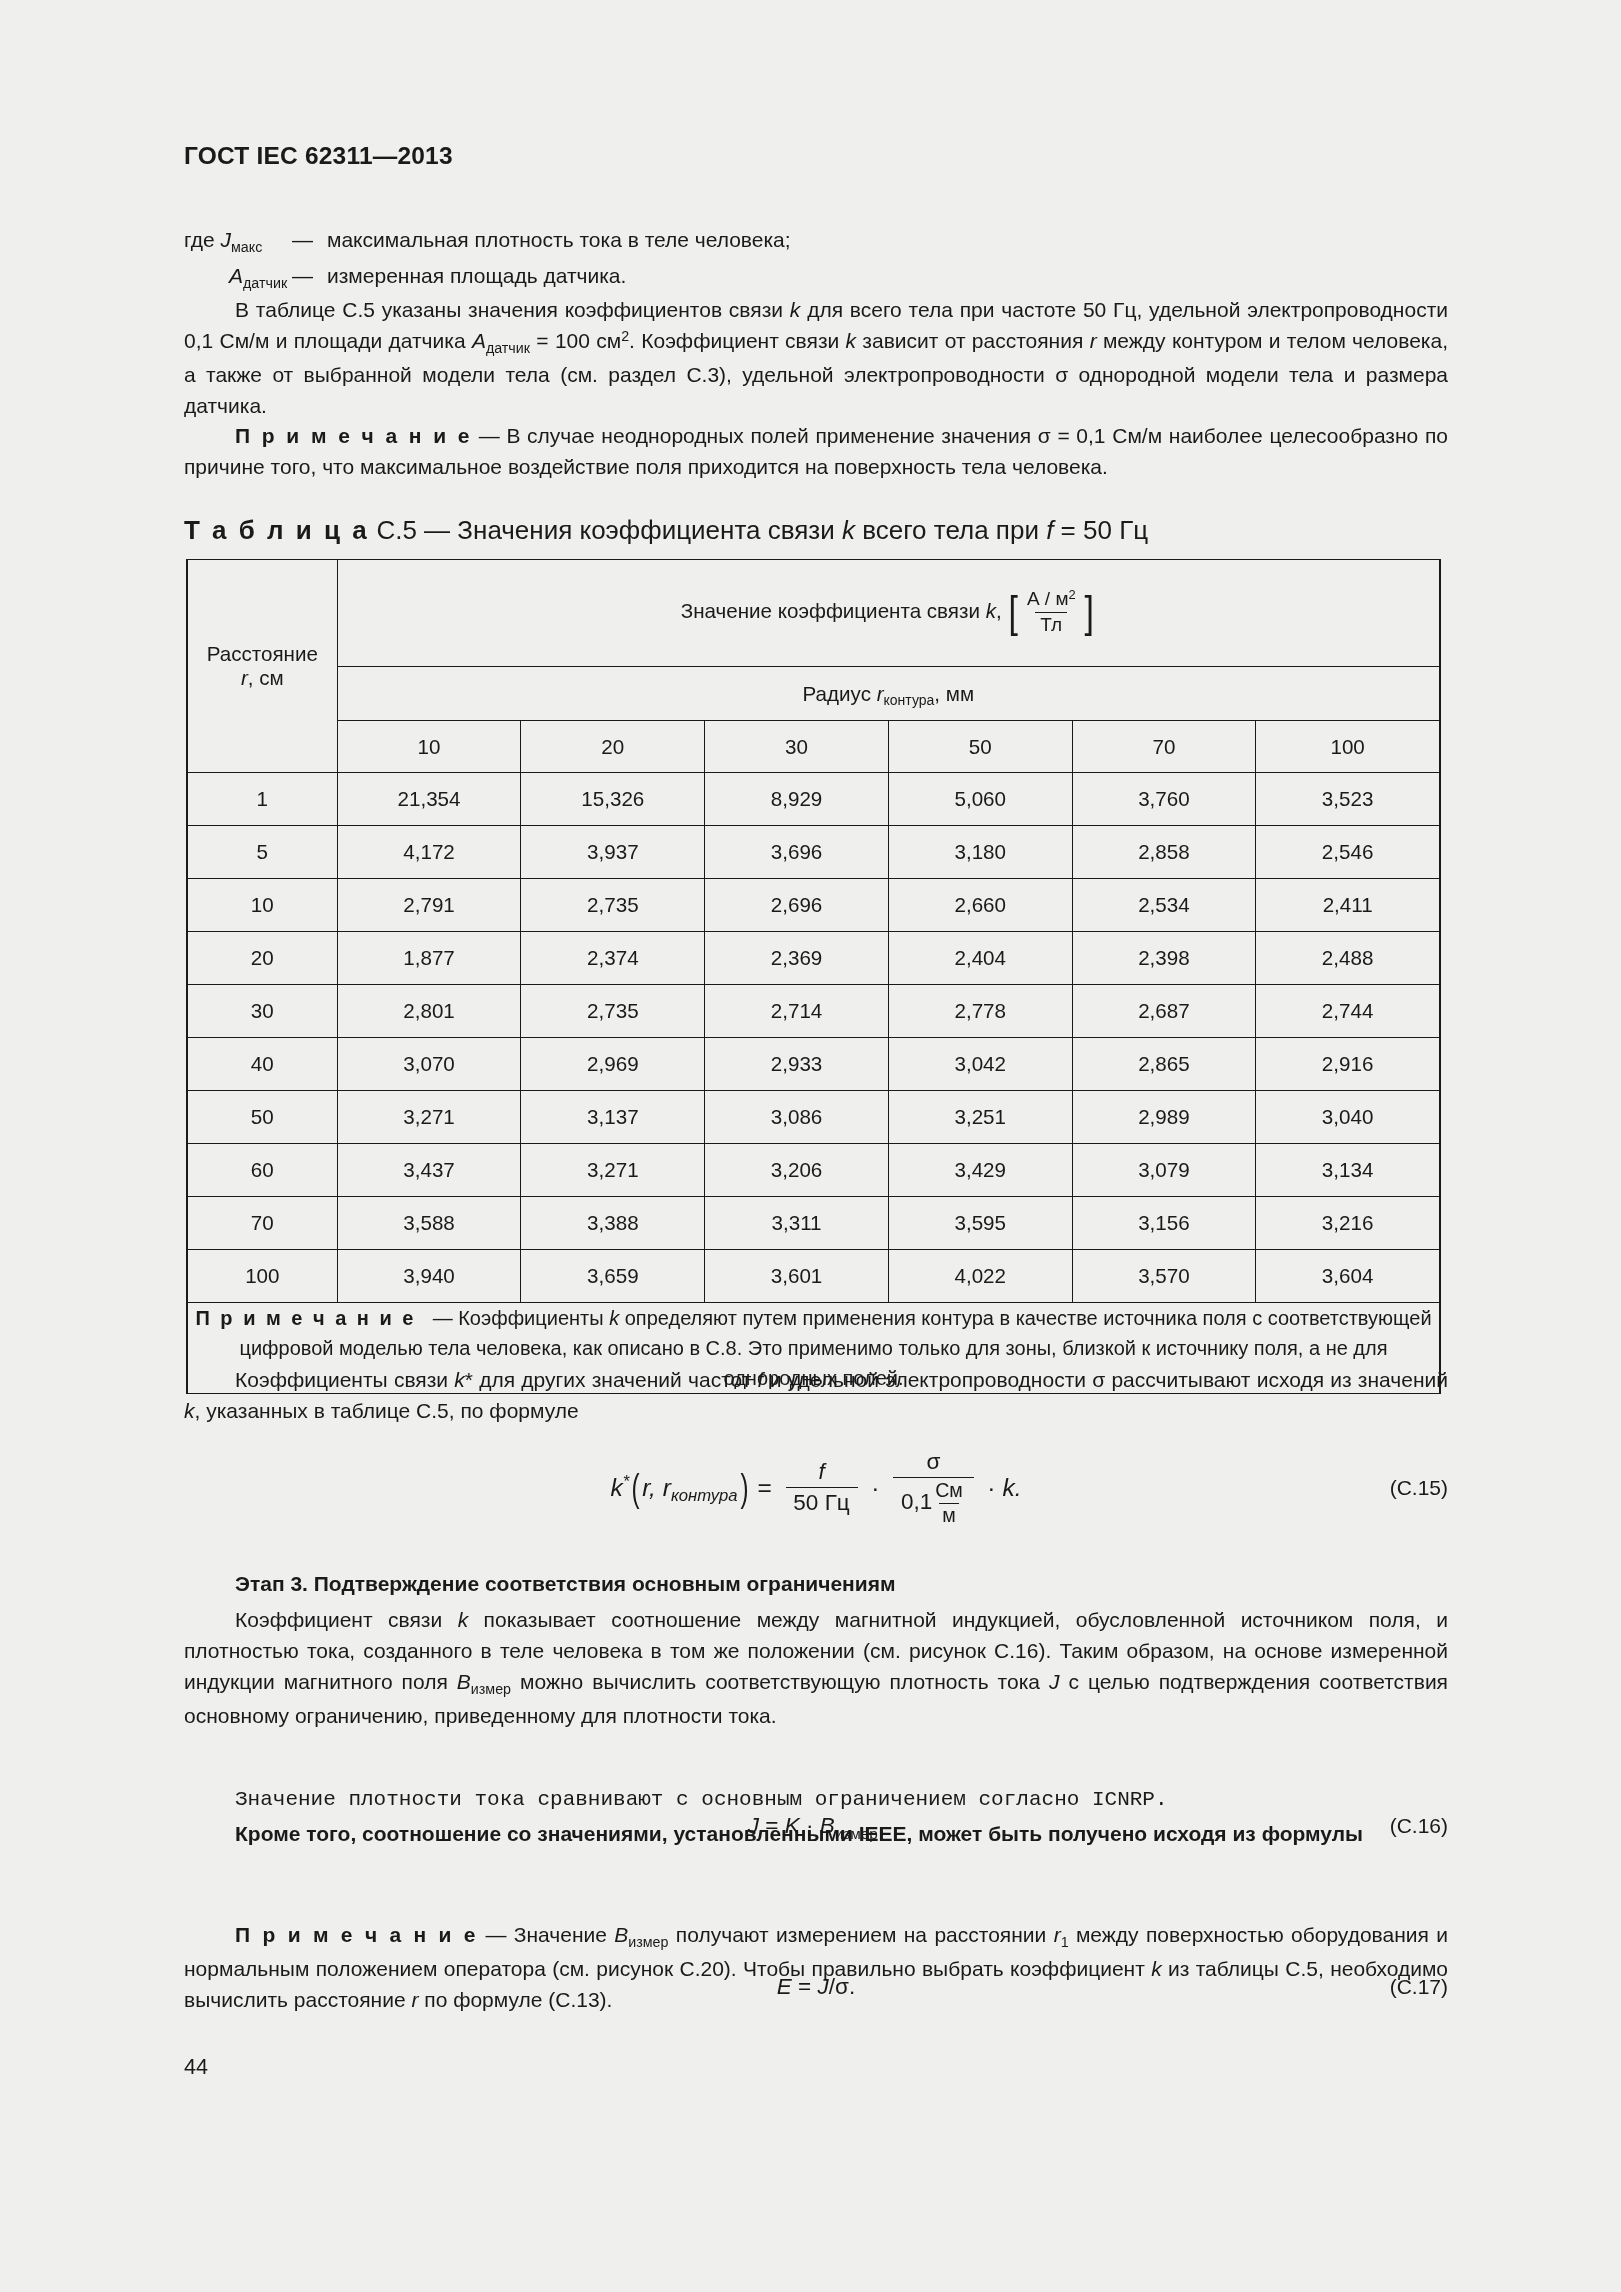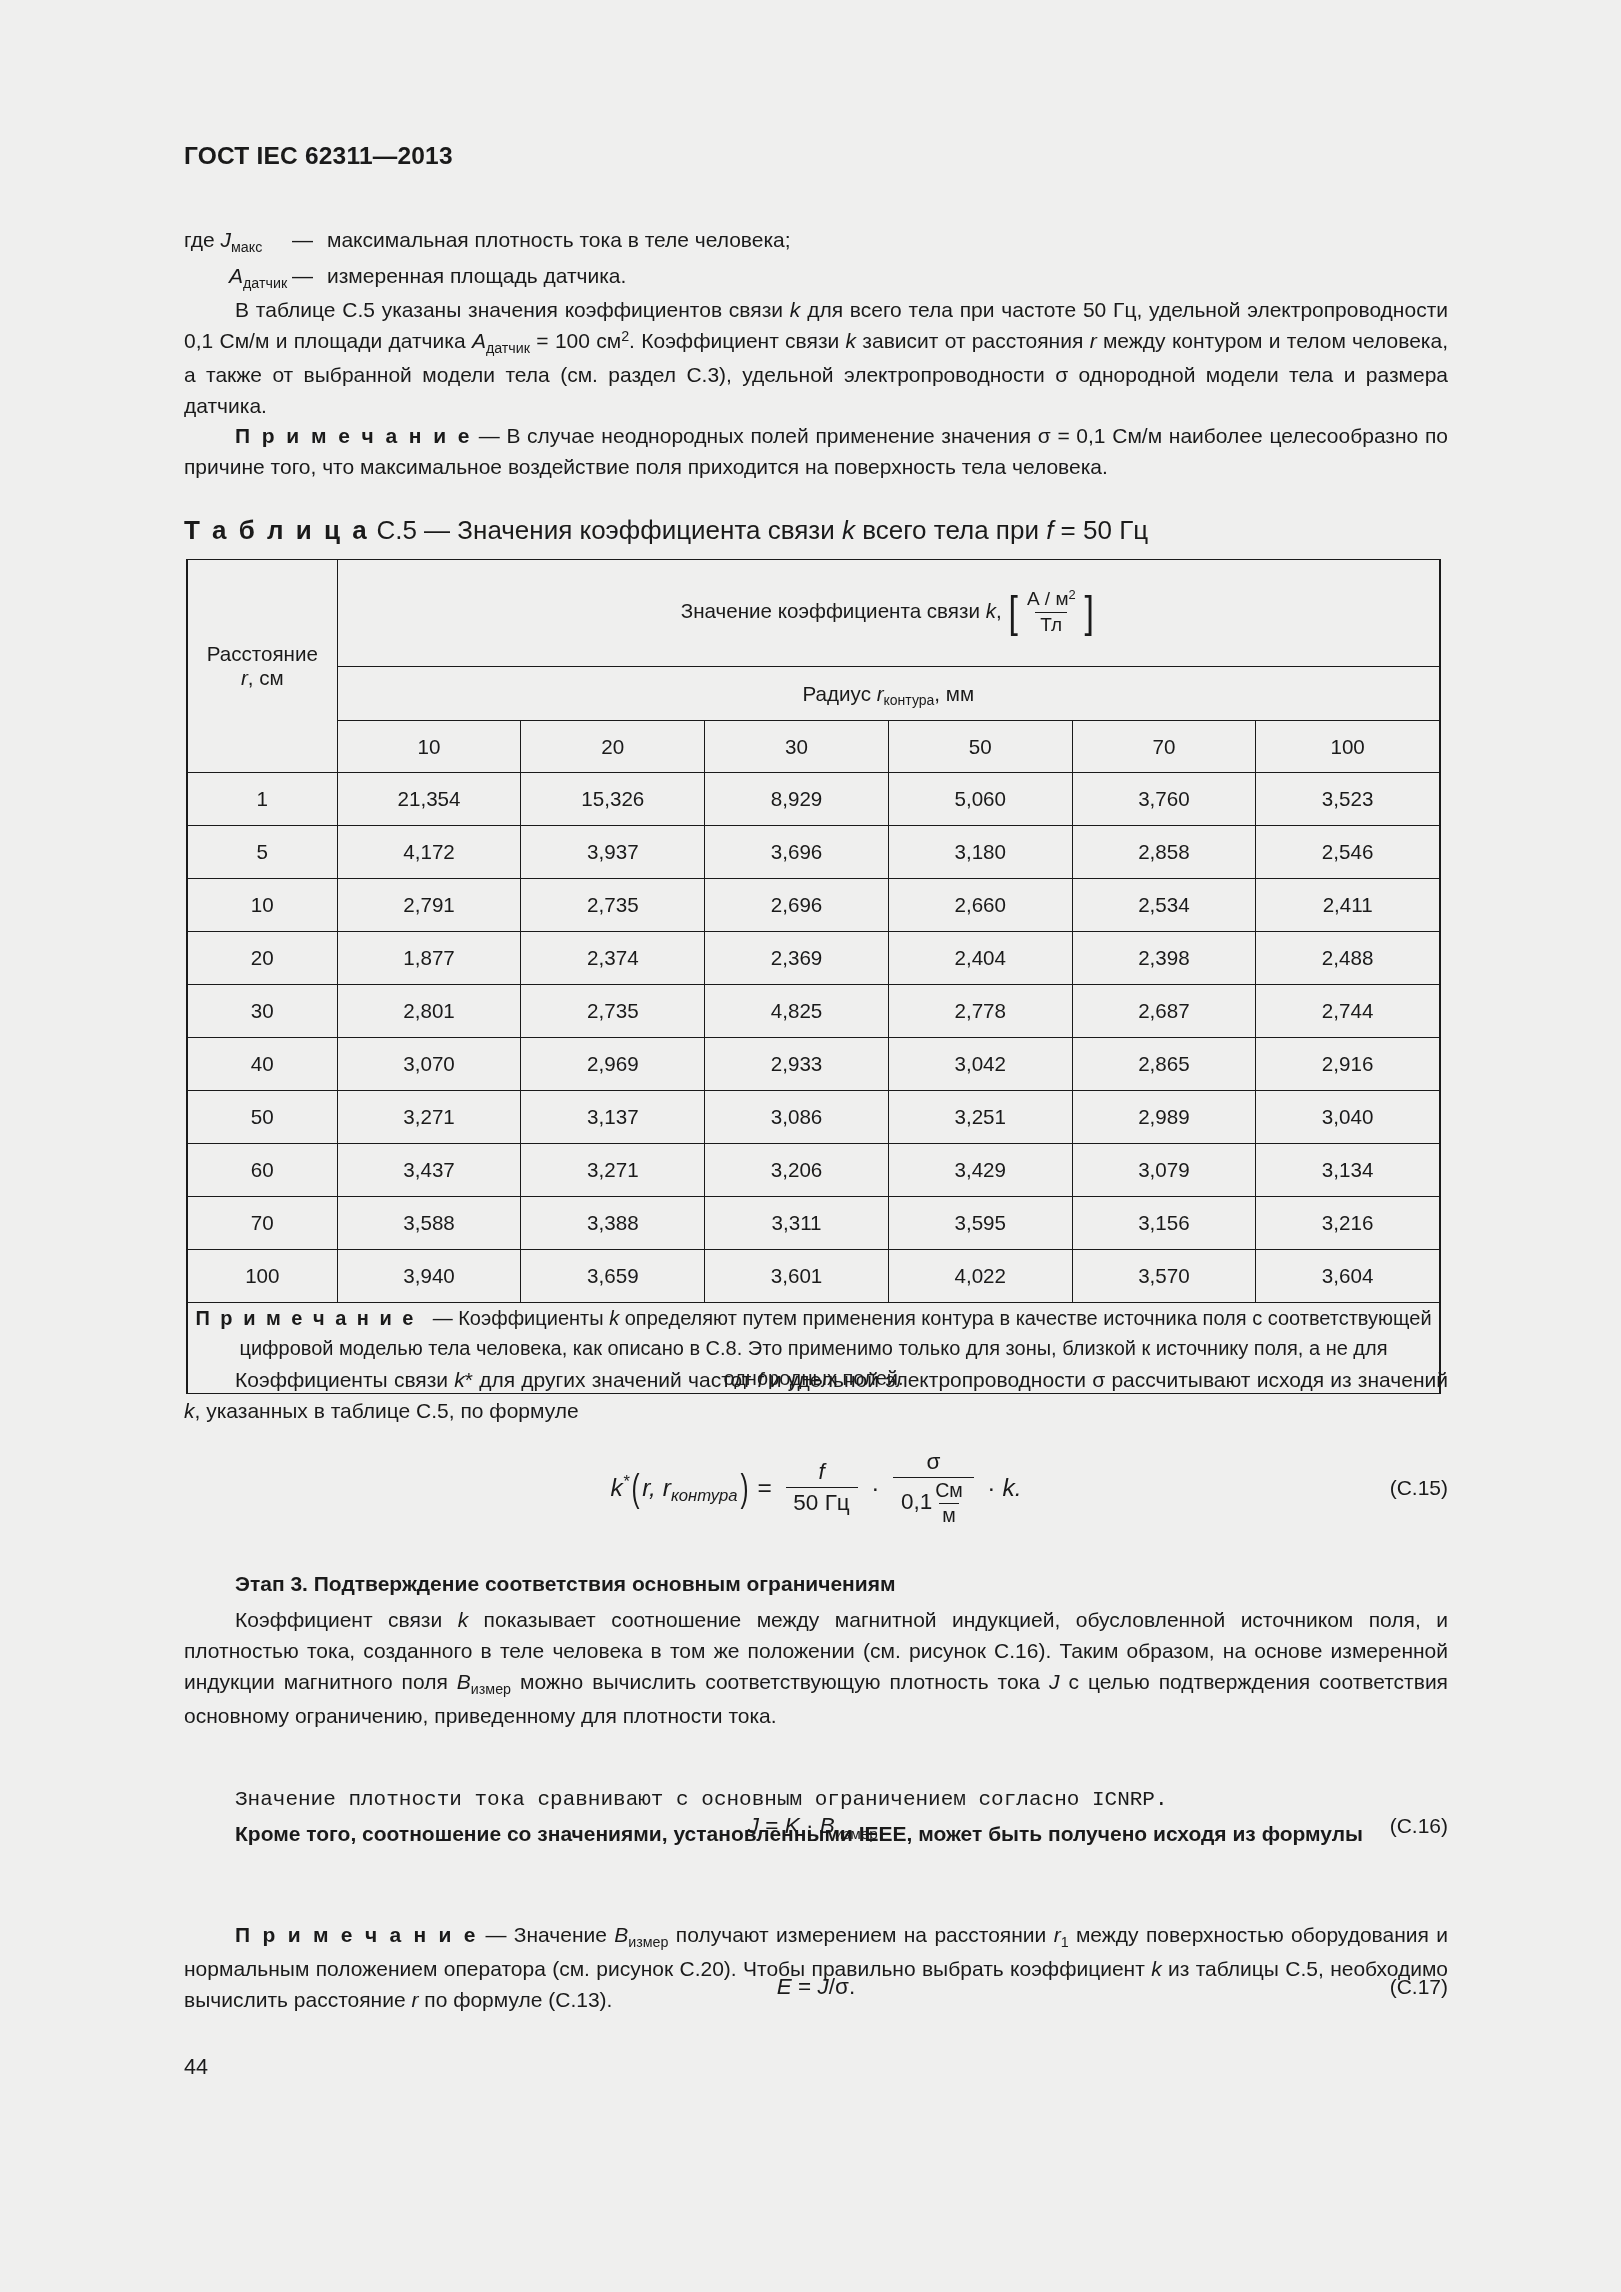--- a/index.html
+++ b/index.html
@@ -368,21 +368,21 @@
           <td>2,374</td>
           <td>2,369</td>
           <td>2,404</td>
           <td>2,398</td>
           <td class="outer-r">2,488</td>
         </tr>
         <tr class="h-data">
           <td class="outer-l">30</td>
           <td>2,801</td>
           <td>2,735</td>
-          <td>4,825</td>
+          <td>2,714</td>
           <td>2,778</td>
           <td>2,687</td>
           <td class="outer-r">2,744</td>
         </tr>
         <tr class="h-data">
           <td class="outer-l">40</td>
           <td>3,070</td>
           <td>2,969</td>
           <td>2,933</td>
           <td>3,042</td>

